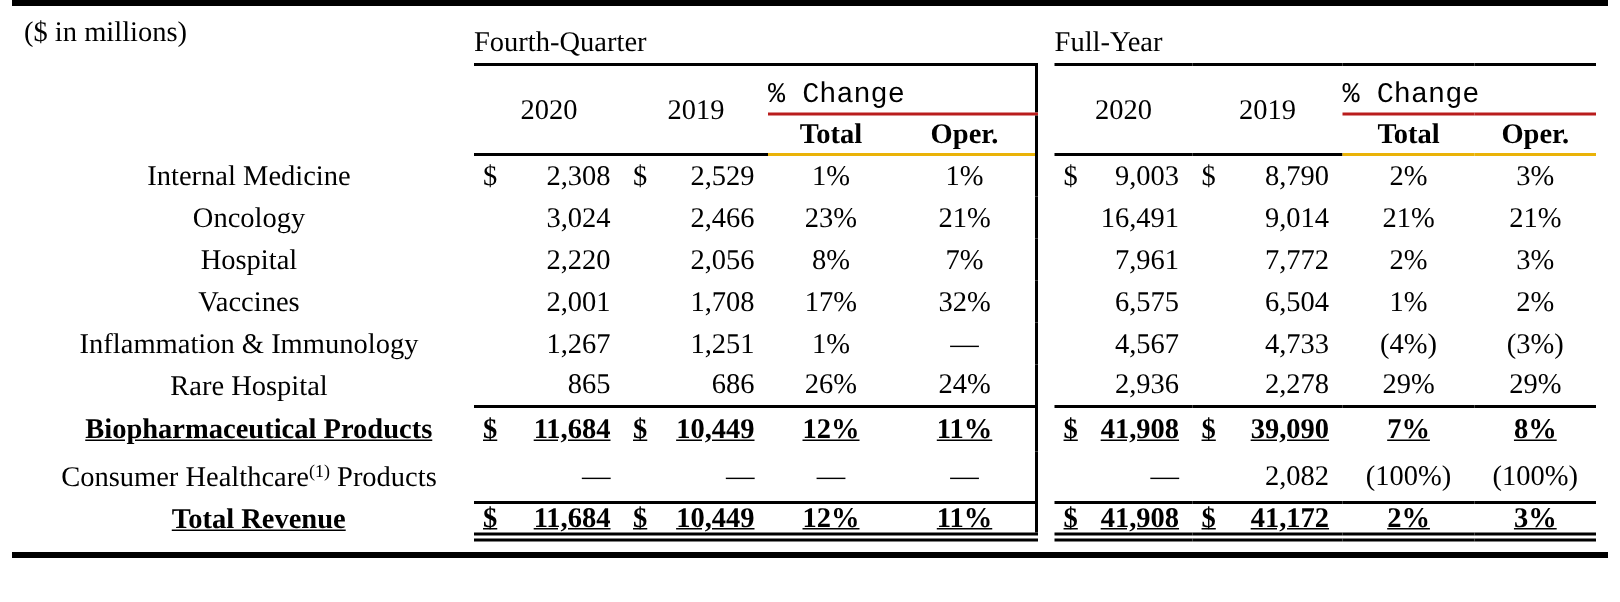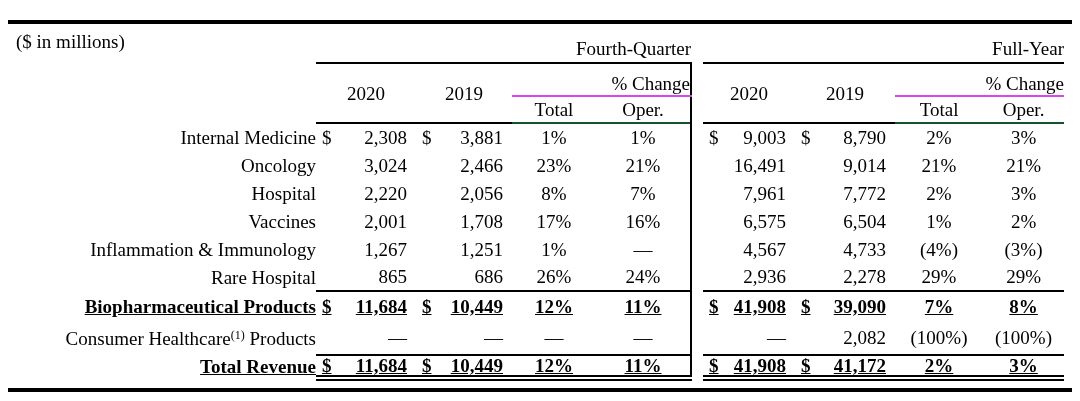--- a/index.html
+++ b/index.html
@@ -1,35 +1,35 @@
 <!DOCTYPE html>
 <html><head>
 <meta charset="utf-8">
 <style>
   html,body{margin:0;padding:0;background:#ffffff;}
   body{width:1080px;height:401px;overflow:hidden;
        font-family:"Liberation Serif","DejaVu Serif",serif;color:#000;}
-  .frame{margin:20px 8px 7px 8px;border-top:4px solid #000;border-bottom:4px solid #000;
+  .frame{margin:0 8px 7px 8px;border-top:4px solid #000;border-bottom:4px solid #000;
          padding:2px 8px 4px 8px;height:372px;box-sizing:border-box;}
   table{border-collapse:collapse;table-layout:fixed;width:1048px;}
   td{padding:0;font-size:19px;line-height:1;vertical-align:middle;}
   col.c-lbl{width:300px;}
   col.c-m1{width:100px;} col.c-m2{width:96px;} col.c-p1{width:84px;} col.c-p2{width:95px;}
   col.c-sp{width:12px;}
   col.c-m3{width:92px;} col.c-m4{width:100px;} col.c-p3{width:88px;} col.c-p4{width:81px;}
   tr.h1{height:37px;} tr.h2{height:33px;} tr.h3{height:27px;}
   tr.r{height:28px;} tr.r7{height:30px;} tr.r8{height:34px;} tr.r9{height:17px;}
   td.unit{vertical-align:top;padding-top:6px;text-align:left;}
-  td.grp{text-align:right;vertical-align:bottom;padding-bottom:4px;border-bottom:2px solid #000;}
+  td.grp{text-align:left;vertical-align:bottom;padding-bottom:4px;border-bottom:2px solid #000;}
   td.yr{text-align:center;border-bottom:2px solid #000;}
-  td.pch{text-align:right;vertical-align:bottom;padding-bottom:2px;border-bottom:2px solid #d946ef;}
-  td.sub{text-align:center;border-bottom:2px solid #14532d;}
+  td.pch{text-align:left;vertical-align:bottom;padding-bottom:2px;border-bottom:2px solid #b91c1c;font-family:Liberation Mono, monospace;}
+  td.sub{text-align:center;border-bottom:2px solid #eab308;font-weight:bold;}
   td.sp{border-left:2px solid #000;}
   tr.h1 td.sp{border-left:none;}
-  td.lbl{text-align:right;}
+  td.lbl{text-align:center;}
   td.ind{padding-left:13px;}
   .bld{font-weight:bold;text-decoration:underline;}
   td.num .mny{display:flex;justify-content:space-between;align-items:baseline;padding:0 9px 0 6px;}
   td.pct{text-align:center;}
   tr.tl td.num,tr.tl td.pct{border-top:2px solid #000;}
   tr.dbl td.num,tr.dbl td.pct{border-bottom:6px double #000;}
   .sup{font-size:12px;position:relative;top:-6px;}
 </style>
 </head>
 <body>
@@ -75,21 +75,21 @@
     <td class="lbl">Internal Medicine</td>
     <td class="num">
             <div class="mny">
               <span class="cur">$</span>
               <span class="val">2,308</span>
             </div>
           </td>
     <td class="num">
             <div class="mny">
               <span class="cur">$</span>
-              <span class="val">3,881</span>
+              <span class="val">2,529</span>
             </div>
           </td>
     <td class="pct">1%</td>
     <td class="pct">1%</td>
     <td class="sp"></td>
     <td class="num">
             <div class="mny">
               <span class="cur">$</span>
               <span class="val">9,003</span>
             </div>
@@ -178,21 +178,21 @@
               <span class="val">2,001</span>
             </div>
           </td>
     <td class="num">
             <div class="mny">
               <span class="cur"></span>
               <span class="val">1,708</span>
             </div>
           </td>
     <td class="pct">17%</td>
-    <td class="pct">16%</td>
+    <td class="pct">32%</td>
     <td class="sp"></td>
     <td class="num">
             <div class="mny">
               <span class="cur"></span>
               <span class="val">6,575</span>
             </div>
           </td>
     <td class="num">
             <div class="mny">
               <span class="cur"></span>

